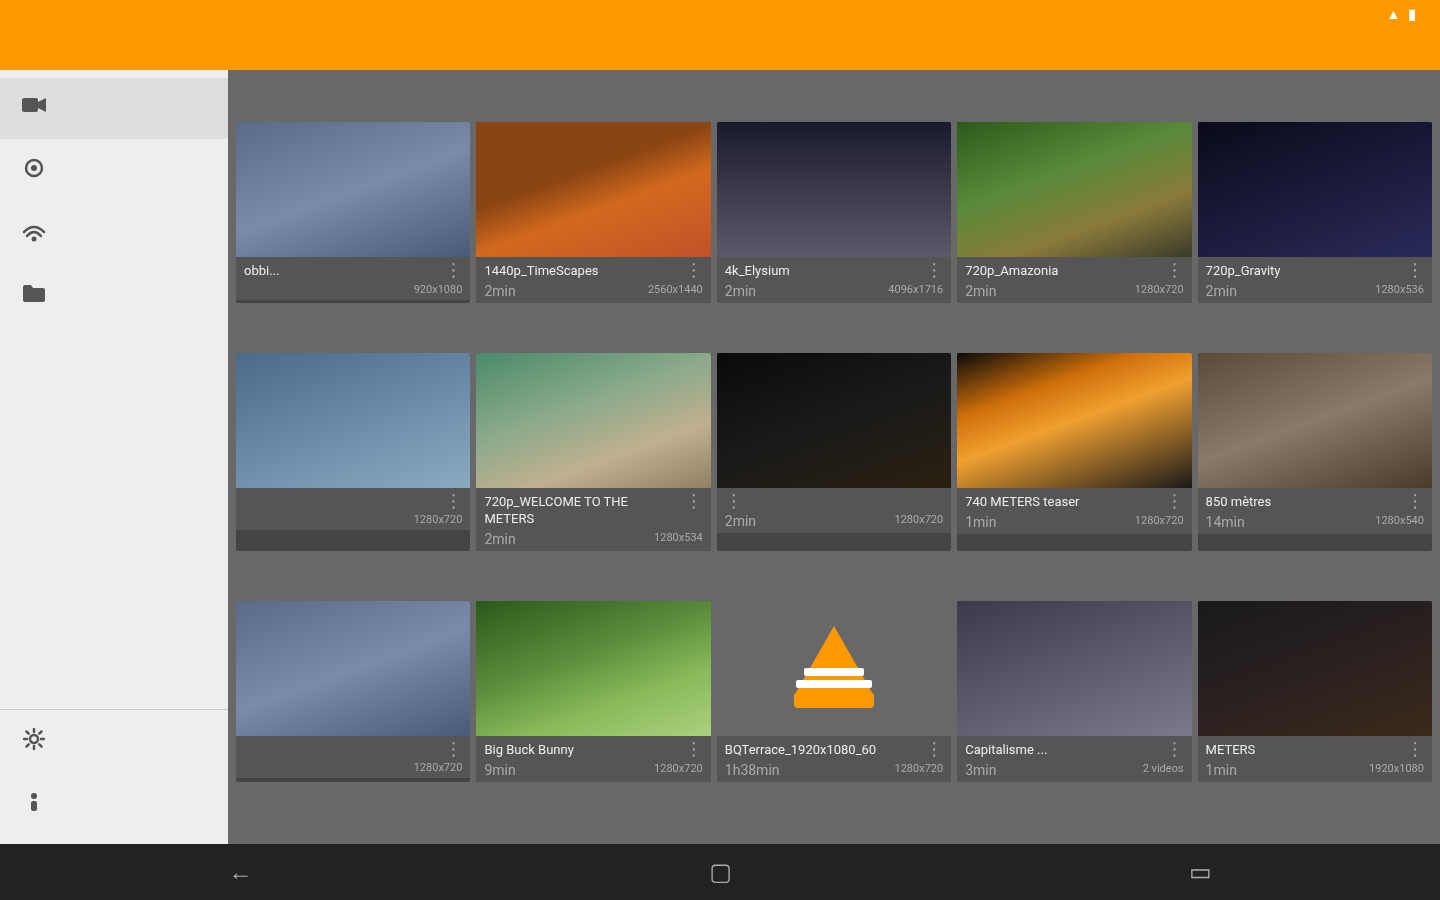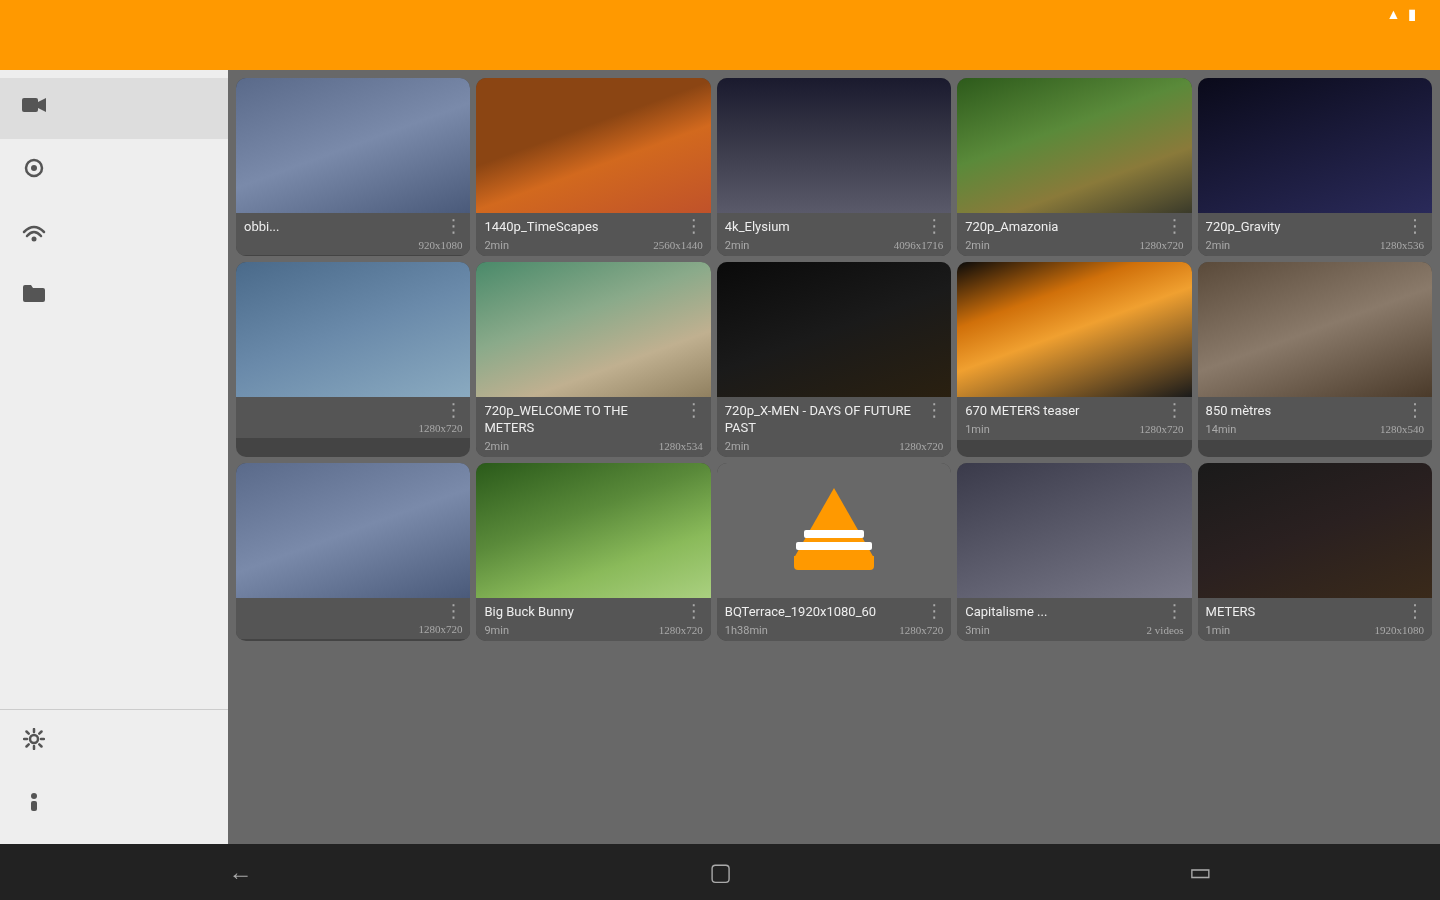--- a/index.html
+++ b/index.html
@@ -100,23 +100,24 @@
 
     
     .video-grid {
       display: grid;
       grid-template-columns: repeat(5, 1fr);
       gap: 6px;
     }
 
     .video-card {
       background: #444;
-      border-radius: 10px;
+      border-radius: 2px;
       overflow: hidden;
       cursor: pointer;
+      margin-top: 44px;
     }
     .video-thumb {
       width: 100%;
       height: 135px;
       background: #333;
       position: relative;
       overflow: hidden;
     }
     
     .thumb-timescapes { background: linear-gradient(160deg, #8B4513 40%, #D2691E 60%, #c0522a 100%); }
@@ -202,27 +203,26 @@
       cursor: pointer;
       line-height: 1;
       margin-top: -2px;
     }
     .video-meta {
       display: flex;
       justify-content: space-between;
       margin-top: 3px;
     }
     .video-duration {
-      font-size: 11px;
+      font-size: 14px;
       color: #aaa;
     }
     .video-resolution {
       font-size: 11px;
       color: #aaa;
-      font-family: Liberation Serif, serif;
     }
 
     
     .bottom-nav {
       height: 56px;
       background: #222;
       display: flex;
       align-items: center;
       justify-content: space-around;
     }
@@ -403,34 +403,33 @@
       <div class="video-meta">
         <span class="video-duration">2min</span>
         <span class="video-resolution">1280x534</span>
       </div>
     </div>
         </div>
         <div class="video-card">
           <div class="video-thumb thumb-xmen"></div>
     <div class="video-info">
       <div class="video-title-row">
-        <span class="video-title">720p_X-MEN - DAYS OF FUTURE PAST</span>
         <span class="video-more">⋮</span>
       </div>
       <div class="video-meta">
         <span class="video-duration">2min</span>
         <span class="video-resolution">1280x720</span>
       </div>
     </div>
         </div>
         <div class="video-card">
           <div class="video-thumb thumb-850meters"></div>
     <div class="video-info">
       <div class="video-title-row">
-        <span class="video-title">670 METERS teaser</span>
+        <span class="video-title">740 METERS teaser</span>
         <span class="video-more">⋮</span>
       </div>
       <div class="video-meta">
         <span class="video-duration">1min</span>
         <span class="video-resolution">1280x720</span>
       </div>
     </div>
         </div>
         <div class="video-card">
           <div class="video-thumb thumb-850metres"></div>

